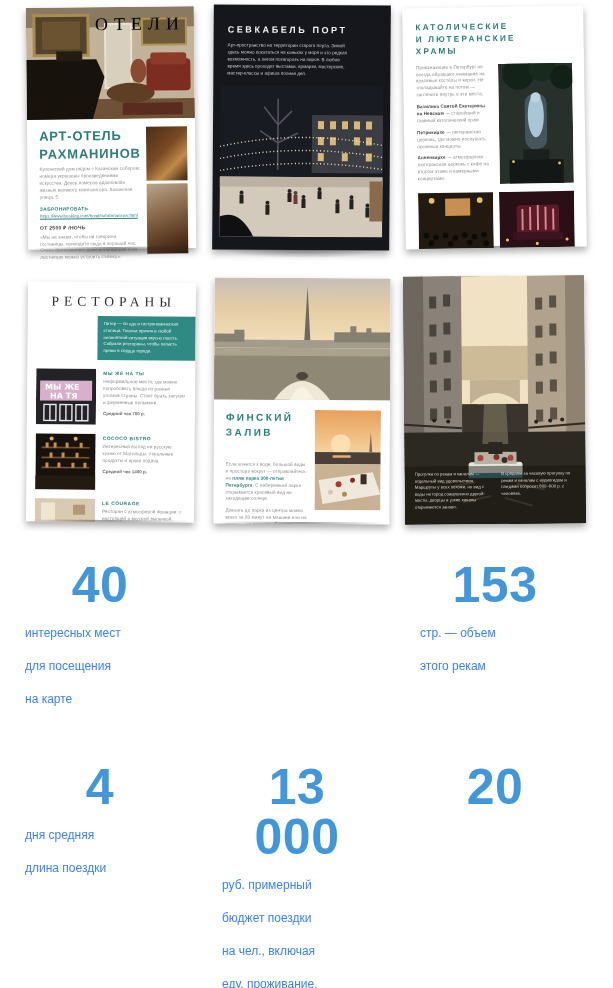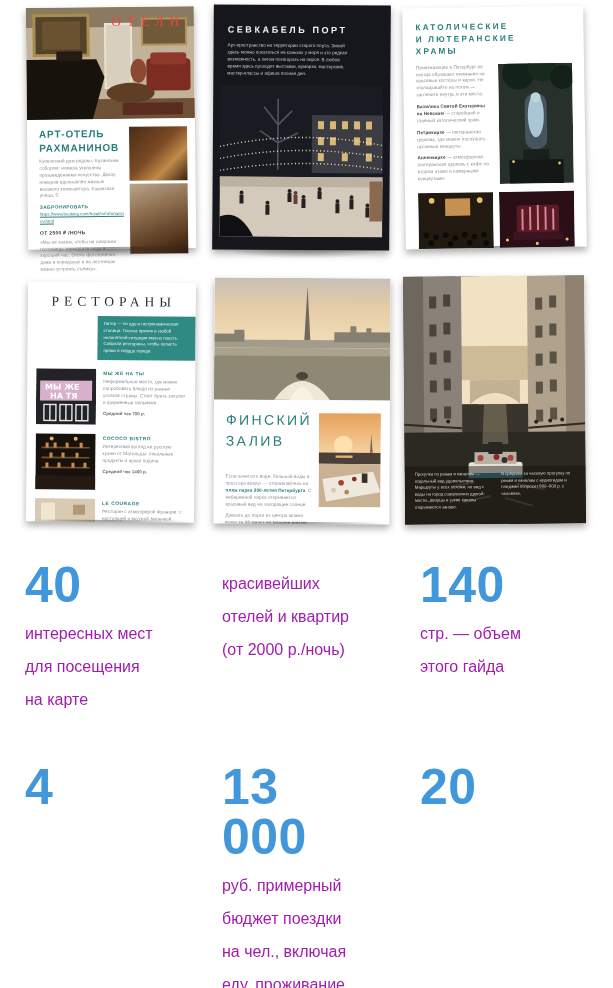--- a/index.html
+++ b/index.html
@@ -11,24 +11,24 @@
           background:radial-gradient(ellipse 55% 95% at 50% 0,rgba(25,25,25,.45),rgba(25,25,25,0) 72%);}
   .photo{display:block;}
   .micro{font-size:4.6px;line-height:1.5;color:#8d8d8d;letter-spacing:.1px;}
   .micro-w{font-size:4.6px;line-height:1.55;color:#c3c6cb;}
   .teal{color:#2a7f7c;}
   .pre{white-space:pre-line;}
   
   .c1{left:27px;top:7px;width:168px;height:242px;transform:rotate(-0.6deg);}
   .c1 .photo-wrap{position:relative;width:168px;height:112px;overflow:hidden;}
   .c1 .hdr{position:absolute;top:7px;right:9px;font-family:"Liberation Serif",serif;
-           font-size:13px;letter-spacing:6px;color:#ef4444;}
+           font-size:18px;letter-spacing:6px;color:#000000;}
   .h-body{display:flex;gap:6px;padding:8px 8px 0 12px;}
   .h-left{flex:1;}
-  .h-title{font-size:10px;font-weight:bold;letter-spacing:.8px;line-height:1.35;margin:0 0 4px;}
+  .h-title{font-size:13px;font-weight:bold;letter-spacing:.8px;line-height:1.35;margin:0 0 4px;}
   .h-book{font-size:4.8px;font-weight:bold;letter-spacing:.4px;margin:5px 0 2px;}
   .h-link{font-size:4.4px;line-height:1.4;color:#2a7f7c;text-decoration:underline;word-break:break-all;}
   .h-price{font-size:5px;font-weight:bold;color:#3c3c3c;margin:5px 0 4px;letter-spacing:.3px;}
   .h-imgs{width:58px;display:flex;flex-direction:column;gap:3px;}
   .h-img1{height:54px;background:linear-gradient(135deg,#4a2c18 0%,#7a4a24 45%,#c08a4a 70%,#3a2010 100%);}
   .h-img2{height:70px;background:linear-gradient(160deg,#b9a68e 0%,#8a6a4a 40%,#5a3a22 75%,#2e1a0e 100%);}
   
   .c2{left:213px;top:5px;width:177px;height:245px;background:#15171d;transform:rotate(.4deg);}
   .c2 .s-title{color:#f2f2f2;font-size:9px;font-weight:bold;letter-spacing:2.6px;margin:20px 0 7px 14px;}
   .c2 .s-text{margin:0 42px 7px 14px;}
@@ -46,32 +46,32 @@
   .r-title{font-family:"Liberation Serif",serif;font-size:13.5px;letter-spacing:5px;color:#2f2f2f;
            text-align:center;margin:12px 0 6px 4px;}
   .r-box{margin-left:70px;background:#2e8a82;color:#eef6f4;padding:5px 6px;font-size:4.4px;line-height:1.55;}
   .r-row{display:flex;gap:7px;padding:0 9px;margin-top:9px;}
   .r-txt{flex:1;padding-top:2px;}
   .r-name{font-size:4.9px;font-weight:bold;letter-spacing:.5px;margin-bottom:3px;}
   .r-price{font-size:4.5px;color:#6d6d6d;font-weight:bold;margin-top:4px;}
   
   .c5{left:214px;top:278px;width:176px;height:246px;transform:rotate(.3deg);overflow:hidden;}
   .g-body{display:flex;gap:7px;padding:10px 9px 0 12px;}
-  .g-title{font-size:14px;font-weight:normal;letter-spacing:2.4px;line-height:1.5;margin:0 0 22px;}
+  .g-title{font-size:10px;font-weight:bold;letter-spacing:2.4px;line-height:1.5;margin:0 0 22px;}
   .g-hl{color:#2a7f7c;font-weight:bold;}
   
   .c6{left:404px;top:276px;width:181px;height:248px;transform:rotate(-0.5deg);overflow:hidden;}
   .c6 .overlay{position:absolute;left:10px;right:8px;bottom:14px;display:flex;gap:10px;}
   .c6 .overlay div{flex:1;font-size:4.3px;line-height:1.5;color:#ddd6ca;}
   
   .stats{position:absolute;left:25px;top:560px;display:grid;
          grid-template-columns:197px 198px 178px;row-gap:46px;}
-  .stat-number{width:150px;text-align:left;font-size:50px;font-weight:bold;
+  .stat-number{width:150px;text-align:center;font-size:50px;font-weight:bold;
          color:#4197d9;line-height:50px;letter-spacing:.5px;}
-  .stat-label{margin-top:7px;font-size:16px;line-height:33px;color:#a21caf;white-space:pre-line;}
+  .stat-label{margin-top:7px;font-size:12px;line-height:33px;color:#3b82f6;white-space:pre-line;}
 </style>
 </head>
 <body>
 
 <div class="canvas">
 
   <div class="page c1">
     <div class="photo-wrap">
       <svg class="photo" width="168" height="112" viewBox="0 0 168 112">
         <rect width="168" height="112" fill="#c3b29a"></rect>
@@ -437,31 +437,30 @@
   </div>
 
   <div class="stats">
     <div class="stat">
       <div class="stat-number">40</div>
       <div class="stat-label">интересных мест
 для посещения
 на карте</div>
     </div>
     <div class="stat">
-      <div class="stat-label">красивейших
-отелей и квартир
-(от 2000 р./ночь)</div>
-    </div>
-    <div class="stat">
-      <div class="stat-number">140</div>
+    </div>
+    <div class="stat">
+      <div class="stat-number">153</div>
       <div class="stat-label">стр. — объем
-этого гайда</div>
+этого рекам</div>
     </div>
     <div class="stat">
       <div class="stat-number">4</div>
+      <div class="stat-label">дня средняя
+длина поездки</div>
     </div>
     <div class="stat">
       <div class="stat-number">13 000</div>
       <div class="stat-label">руб. примерный
 бюджет поездки
 на чел., включая
 еду, проживание,
 транспорт</div>
     </div>
     <div class="stat">

